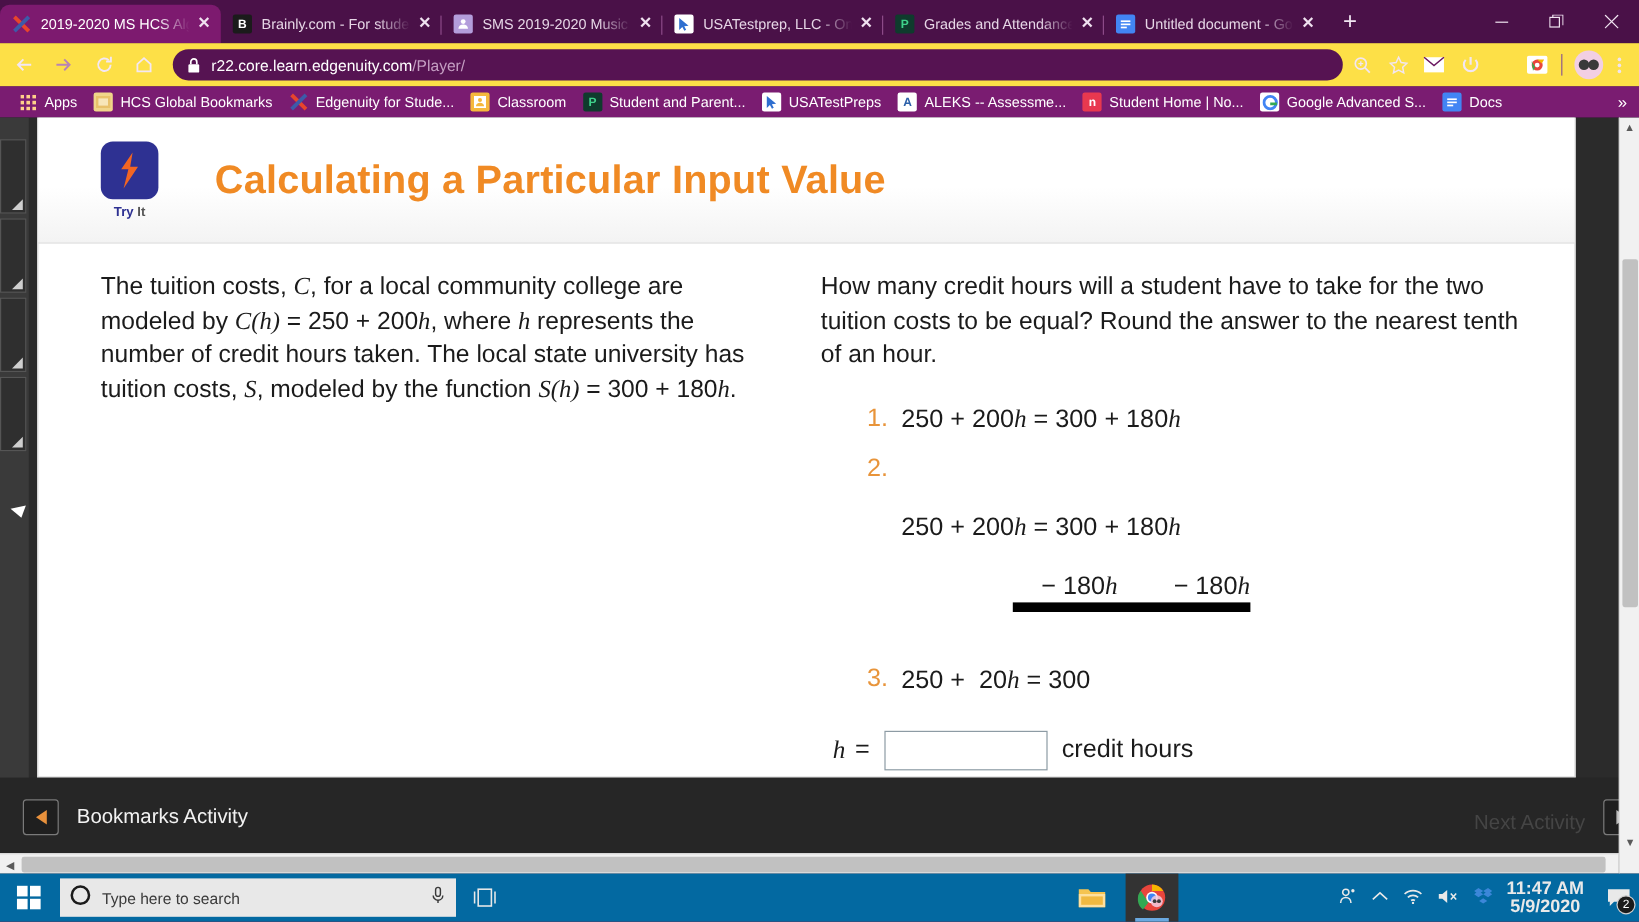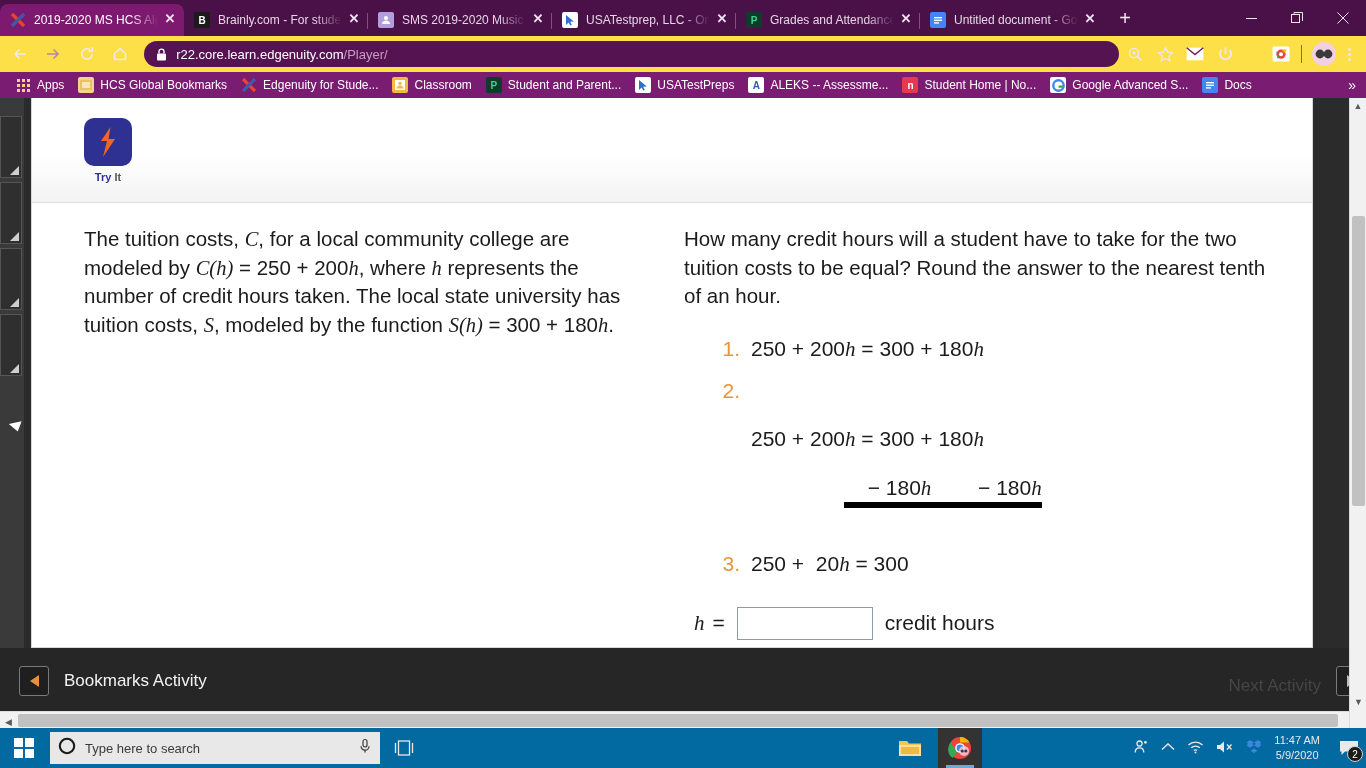--- a/index.html
+++ b/index.html
@@ -181,21 +181,21 @@
   }
   .mathvar { font-family: "Liberation Serif", serif; font-style: italic; }
   .mathfn  { font-family: "Liberation Serif", serif; font-style: italic; }
 
   #steps { margin-top: 26px; padding-left: 28px; }
   .step { display: flex; font-size: 21px; color: #1b1b1b; margin-bottom: 17px; }
   .step-num { width: 28px; color: #e8943a; flex: 0 0 28px; text-align: right; margin-right: 11px; }
   .step-body { white-space: pre; }
   .sub-line { display:block; }
   #step2 .work {
-    border-bottom: 6px solid #000000; display: inline-block; padding-bottom: 1px;
+    border-bottom: 8px solid #000000; display: inline-block; padding-bottom: 1px;
   }
 
   #answer-row {
     margin-top: 30px; margin-left: 10px;
     display: flex; align-items: center; font-size: 21px; color:#1b1b1b;
   }
   #answer-input {
     width: 136px; height: 33px; margin: 0 12px;
     border: 1px solid #8d9ba4; background: #fff;
     font-size: 17px; padding: 0 6px;
@@ -248,21 +248,21 @@
     width: 330px; height: 32px; background: #e8e8e8; display:flex; align-items:center;
     padding: 0 8px; margin-left: 2px;
   }
   #search-text { margin-left: 9px; color: #3a3a3a; font-size: 13px; flex:1; }
   #taskview { width: 48px; height: 40px; display:flex; align-items:center; justify-content:center; }
   #pinned { display:flex; align-items:center; margin-left: 40px; gap: 6px; }
   .taskicon { width: 44px; height: 40px; display:flex; align-items:center; justify-content:center; position:relative;}
   .taskicon.active { background:#333; }
   .taskicon.active::after { content:""; position:absolute; bottom:0; left:8px; width:28px; height:3px; background:#6aa9e0; }
   #tray { margin-left: auto; display:flex; align-items:center; color:#e9e9e9; font-size: 12px; padding-right: 4px; gap: 12px;}
-  #clock { text-align:center; line-height: 15px; font-size: 11px; }
+  #clock { text-align:center; line-height: 15px; font-size: 15px; font-weight: bold; }
   #notif-badge {
     width: 26px; height: 40px; display:flex; align-items:center; justify-content:center;
     position: relative; margin-left: 4px;
   }
   #notif-count {
     position:absolute; right:-1px; bottom:6px;
     width:16px; height:16px; border-radius:50%;
     background:#1b1b1b; border:1px solid #cfcfcf; color:#fff;
     font-size:10px; display:flex; align-items:center; justify-content:center;
   }
@@ -568,20 +568,21 @@
           <div id="tryit-square">
             <svg width="22" height="32" viewBox="0 0 22 32">
               <path d="M13.5 1 L4 15 L10 15 L6 31 L18 13 L11.5 13 Z" fill="#f26522"></path>
             </svg>
           </div>
           <div id="tryit-caption">
             <span class="w1">Try</span>
             <span class="w2">It</span>
           </div>
         </div>
+        <div id="lesson-title">Calculating a Particular Input Value</div>
       </div>
 
       <div id="lesson-body">
 
         <div id="col-left">
           <p class="prose"><span>The tuition costs, </span><span class="mathvar">C</span><span>, for a local community college are modeled by </span><span class="mathfn">C(h)</span><span> = 250 + 200</span><span class="mathvar">h</span><span>, where </span><span class="mathvar">h</span><span> represents the number of credit hours taken. The local state university has tuition costs, </span><span class="mathvar">S</span><span>, modeled by the function </span><span class="mathfn">S(h)</span><span> = 300 + 180</span><span class="mathvar">h</span><span>.</span></p>
         </div>
 
         <div id="col-right">
           <p class="prose">How many credit hours will a student have to take for the two tuition costs to be equal? Round the answer to the nearest tenth of an hour.</p>

